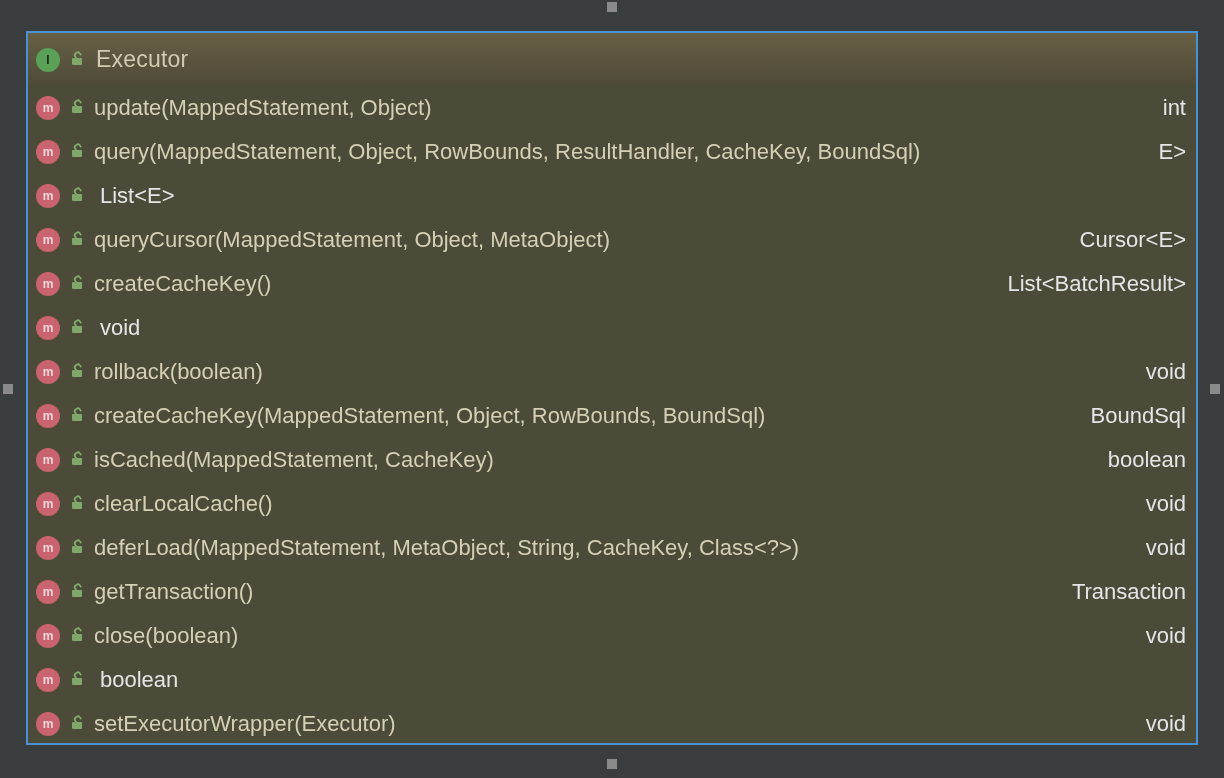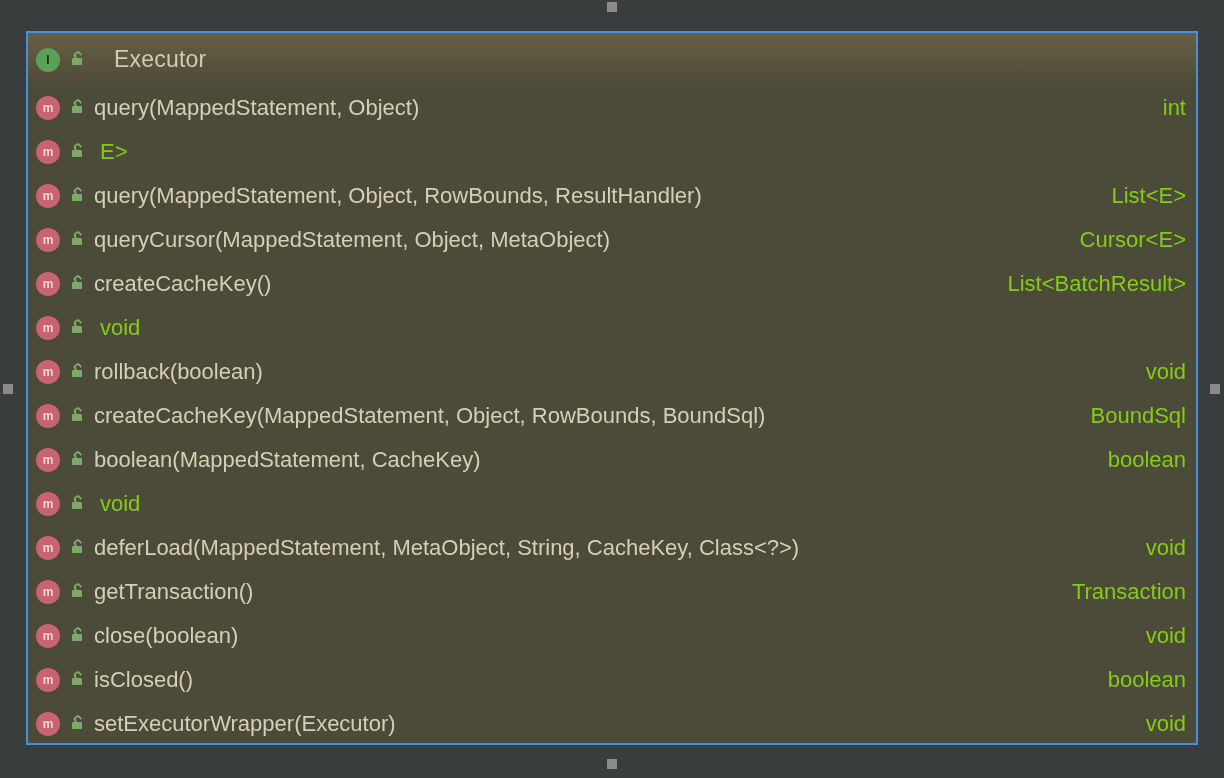--- a/index.html
+++ b/index.html
@@ -81,21 +81,21 @@
       border-bottom: none;
       border-radius: 5px 5px 0 0;
       margin: 0 auto;
       margin-bottom: -1px;
     }
     .lock-open .lock-shackle { transform: rotate(-35deg) translate(1px,-1px); }
 
     .hdr-title {
       font-size: 23px;
       color: #d0cbb2;
-      margin-left: 20px;
+      margin-left: 2px;
       letter-spacing: 0.2px;
     }
 
     .list {
       height: calc(100% - 53px);
       overflow: hidden;
     }
     .row {
       height: 44px;
       display: flex;
@@ -105,21 +105,21 @@
       font-size: 22px;
       color: #cec9ae;
     }
     .signature {
       flex: 1;
       white-space: nowrap;
       overflow: hidden;
       color: #d5d0b5;
     }
     .rettype {
-      color: #84cc16;
+      color: #e5e5e5;
       white-space: nowrap;
       padding-left: 6px;
     }
   </style>
 </head>
 <body>
 
 <div class="sel-handle top"></div>
 <div class="sel-handle bottom"></div>
 <div class="sel-handle left"></div>
@@ -140,42 +140,42 @@
 
   <div class="list" id="method-list">
       <div class="row">
         <span class="icon-circle method">
           <span class="letter">m</span>
         </span>
         <span class="lock-icon lock-open">
           <div class="lock-shackle"></div>
           <div class="lock-body"></div>
         </span>
-        <span class="signature">query(MappedStatement, Object)</span>
+        <span class="signature">update(MappedStatement, Object)</span>
         <span class="rettype">int</span>
       </div>
       <div class="row">
         <span class="icon-circle method">
           <span class="letter">m</span>
         </span>
         <span class="lock-icon lock-open">
           <div class="lock-shackle"></div>
           <div class="lock-body"></div>
         </span>
+        <span class="signature">query(MappedStatement, Object, RowBounds, ResultHandler, CacheKey, BoundSql)</span>
         <span class="rettype">E&gt;</span>
       </div>
       <div class="row">
         <span class="icon-circle method">
           <span class="letter">m</span>
         </span>
         <span class="lock-icon lock-open">
           <div class="lock-shackle"></div>
           <div class="lock-body"></div>
         </span>
-        <span class="signature">query(MappedStatement, Object, RowBounds, ResultHandler)</span>
         <span class="rettype">List&lt;E&gt;</span>
       </div>
       <div class="row">
         <span class="icon-circle method">
           <span class="letter">m</span>
         </span>
         <span class="lock-icon lock-open">
           <div class="lock-shackle"></div>
           <div class="lock-body"></div>
         </span>
@@ -226,31 +226,32 @@
         <span class="rettype">BoundSql</span>
       </div>
       <div class="row">
         <span class="icon-circle method">
           <span class="letter">m</span>
         </span>
         <span class="lock-icon lock-open">
           <div class="lock-shackle"></div>
           <div class="lock-body"></div>
         </span>
-        <span class="signature">boolean(MappedStatement, CacheKey)</span>
+        <span class="signature">isCached(MappedStatement, CacheKey)</span>
         <span class="rettype">boolean</span>
       </div>
       <div class="row">
         <span class="icon-circle method">
           <span class="letter">m</span>
         </span>
         <span class="lock-icon lock-open">
           <div class="lock-shackle"></div>
           <div class="lock-body"></div>
         </span>
+        <span class="signature">clearLocalCache()</span>
         <span class="rettype">void</span>
       </div>
       <div class="row">
         <span class="icon-circle method">
           <span class="letter">m</span>
         </span>
         <span class="lock-icon lock-open">
           <div class="lock-shackle"></div>
           <div class="lock-body"></div>
         </span>
@@ -280,21 +281,20 @@
         <span class="rettype">void</span>
       </div>
       <div class="row">
         <span class="icon-circle method">
           <span class="letter">m</span>
         </span>
         <span class="lock-icon lock-open">
           <div class="lock-shackle"></div>
           <div class="lock-body"></div>
         </span>
-        <span class="signature">isClosed()</span>
         <span class="rettype">boolean</span>
       </div>
       <div class="row">
         <span class="icon-circle method">
           <span class="letter">m</span>
         </span>
         <span class="lock-icon lock-open">
           <div class="lock-shackle"></div>
           <div class="lock-body"></div>
         </span>

